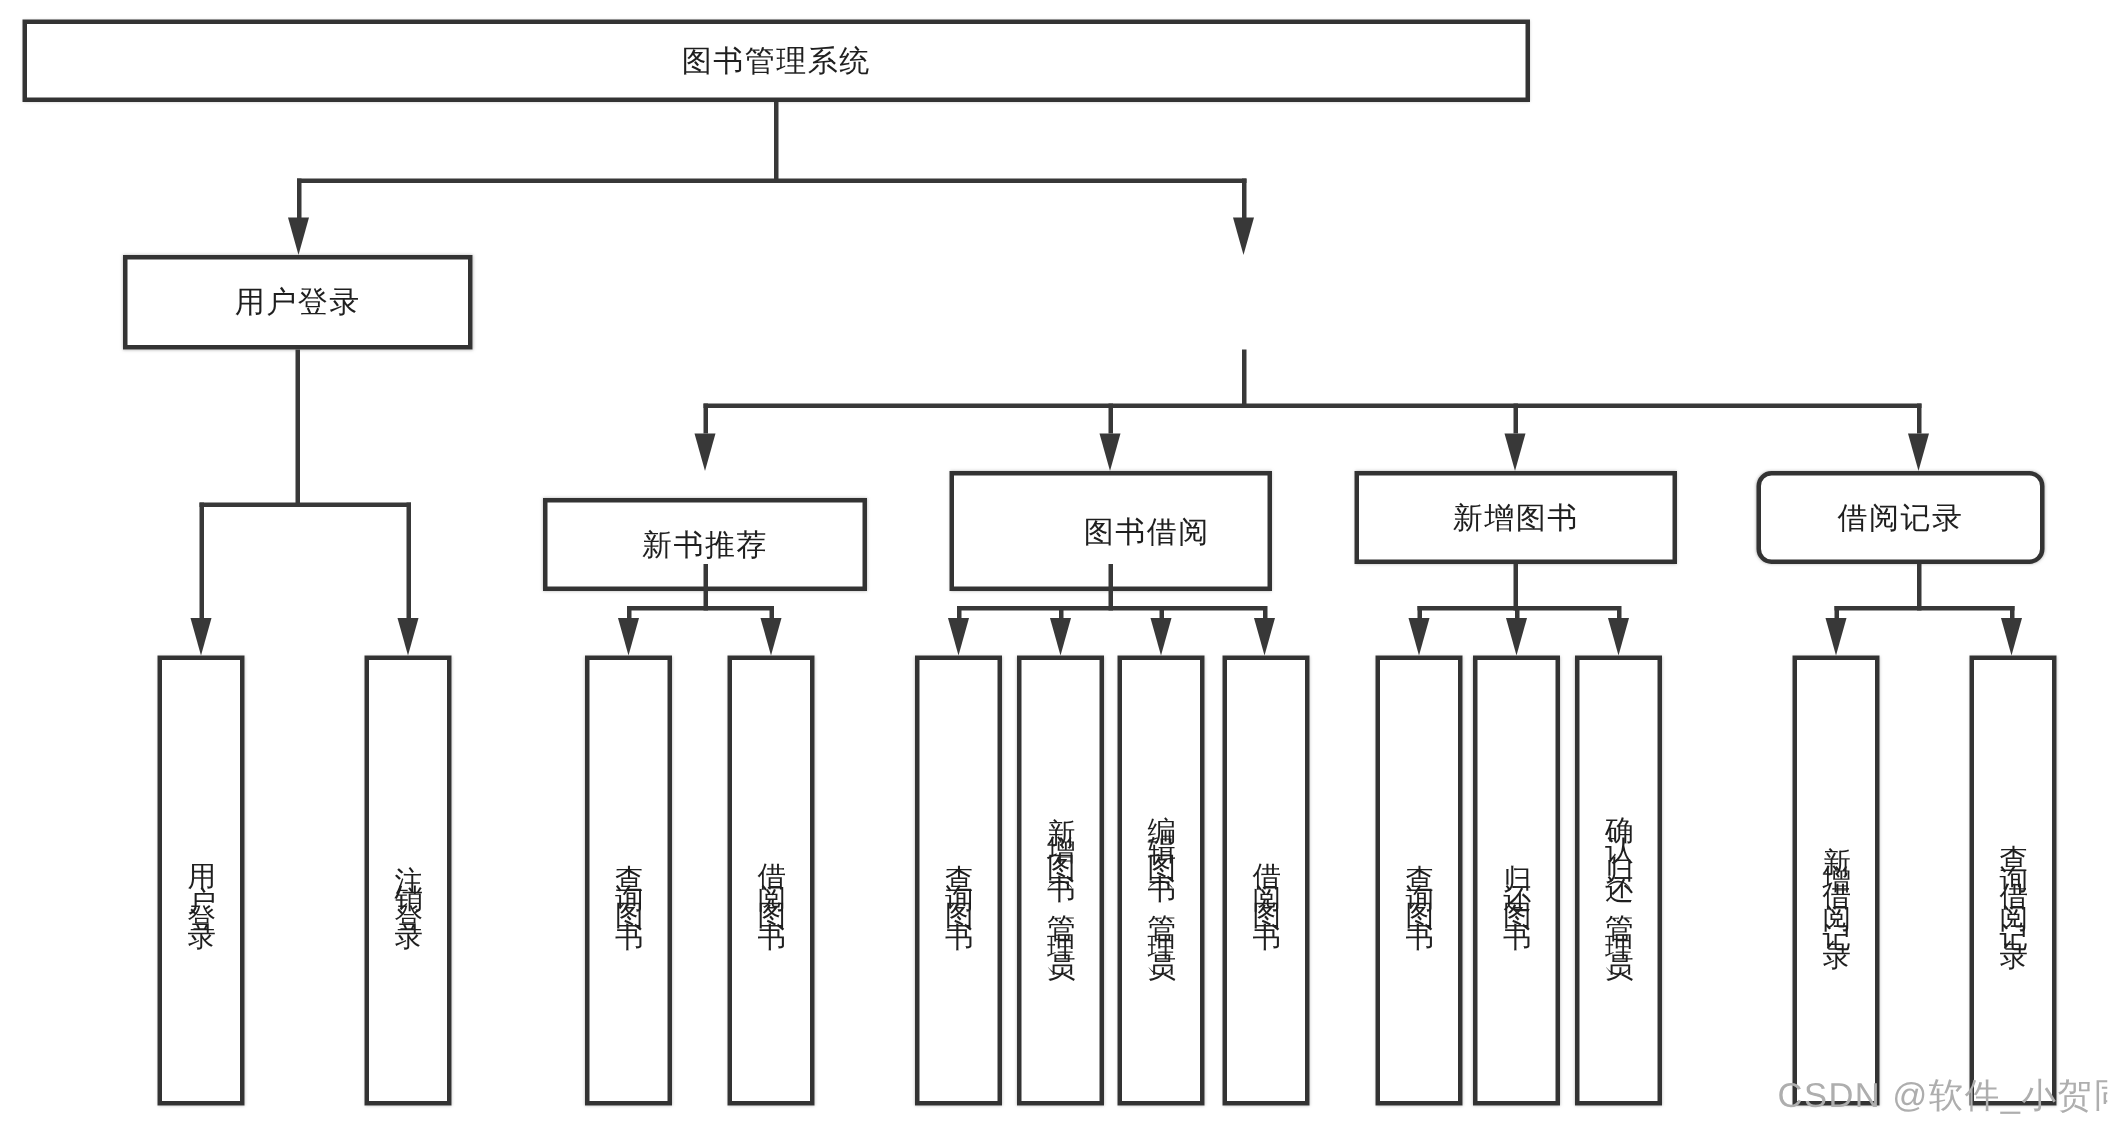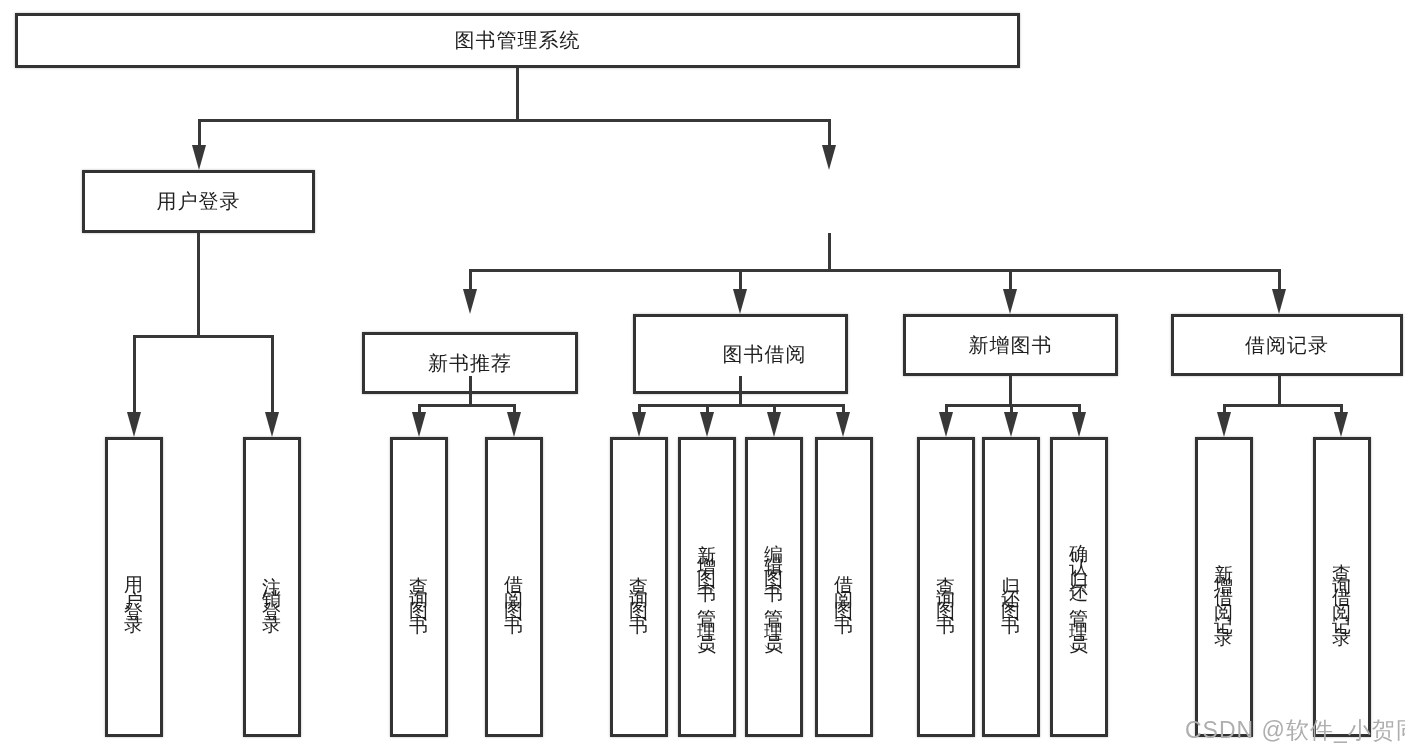--- a/index.html
+++ b/index.html
@@ -80,21 +80,21 @@
   </div>
 
   <div class="box" style="left:633px;top:314px;width:215px;height:80px;padding-left:48px;">
     <span>图书借阅</span>
   </div>
 
   <div class="box" style="left:903px;top:314px;width:215px;height:62px;">
     <span>新增图书</span>
   </div>
 
-  <div class="box" style="left:1171px;top:314px;width:232px;height:62px;">
+  <div class="box" style="left:1171px;top:314px;width:192px;height:62px;border-radius:10px;">
     <span>借阅记录</span>
   </div>
 
   <div class="box leaf" style="left:105px;">
     <span class="vtext">用户登录</span>
   </div>
   <div class="box leaf" style="left:243px;">
     <span class="vtext">注销登录</span>
   </div>
 

